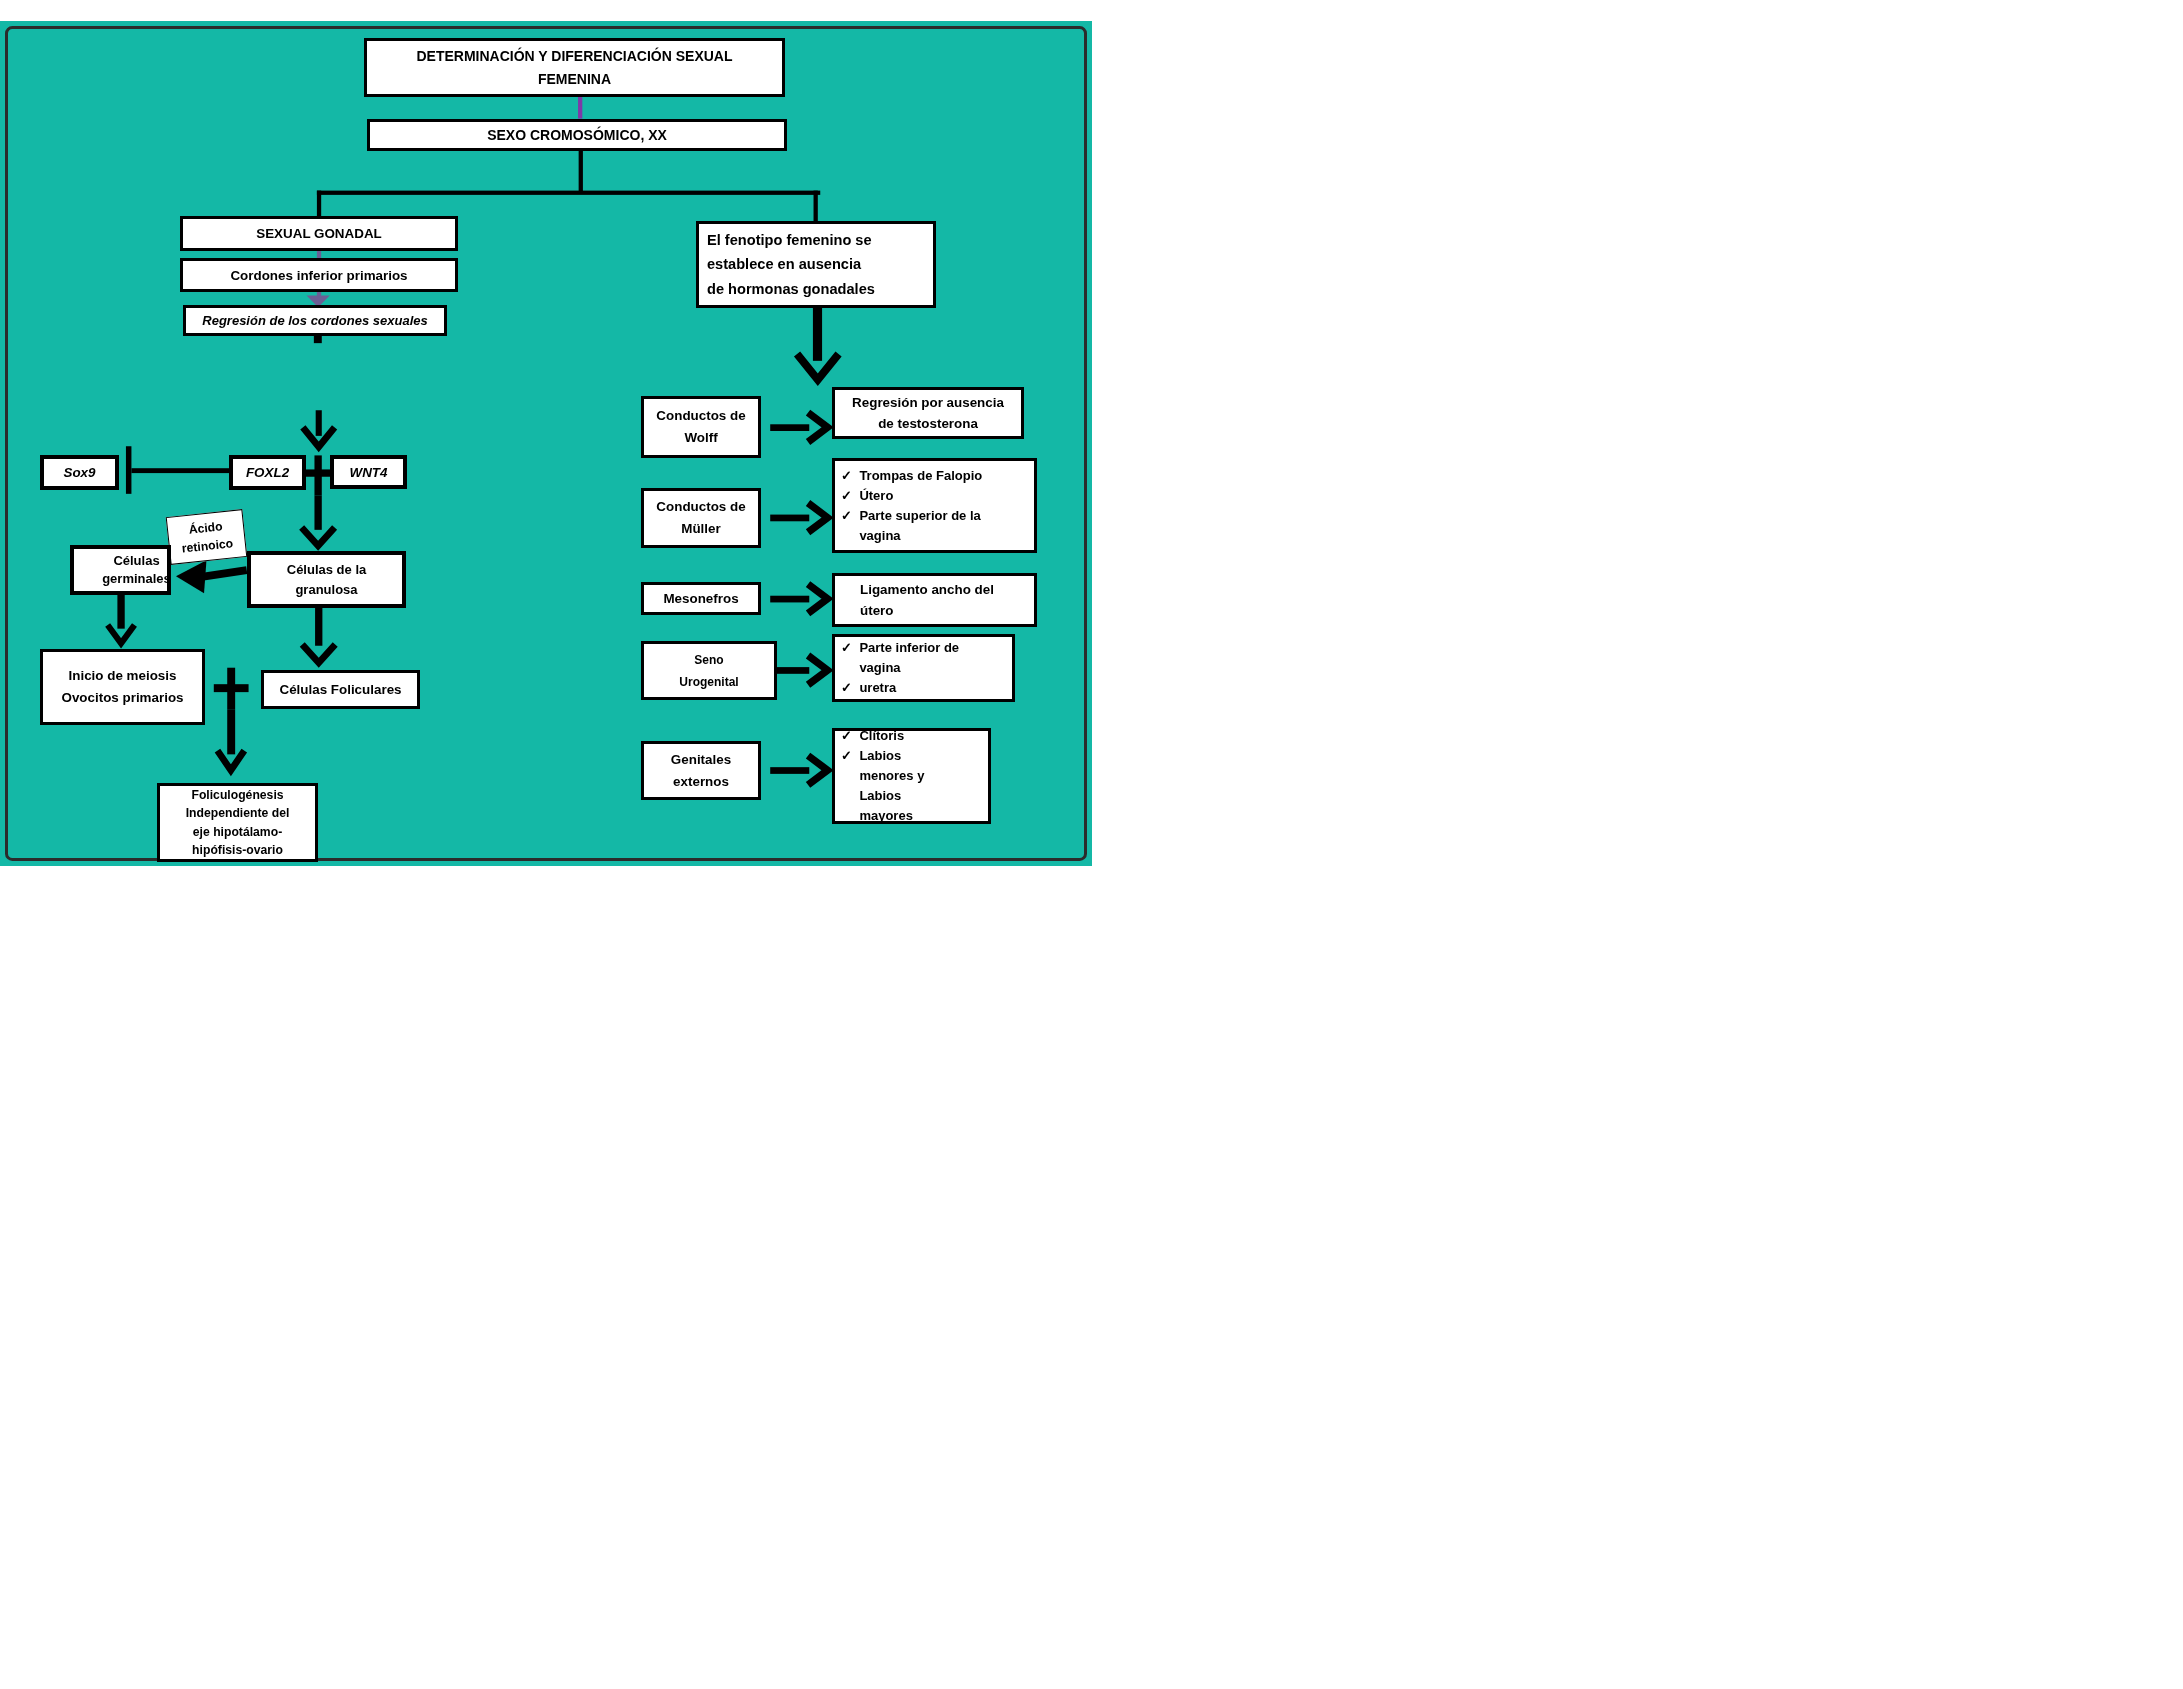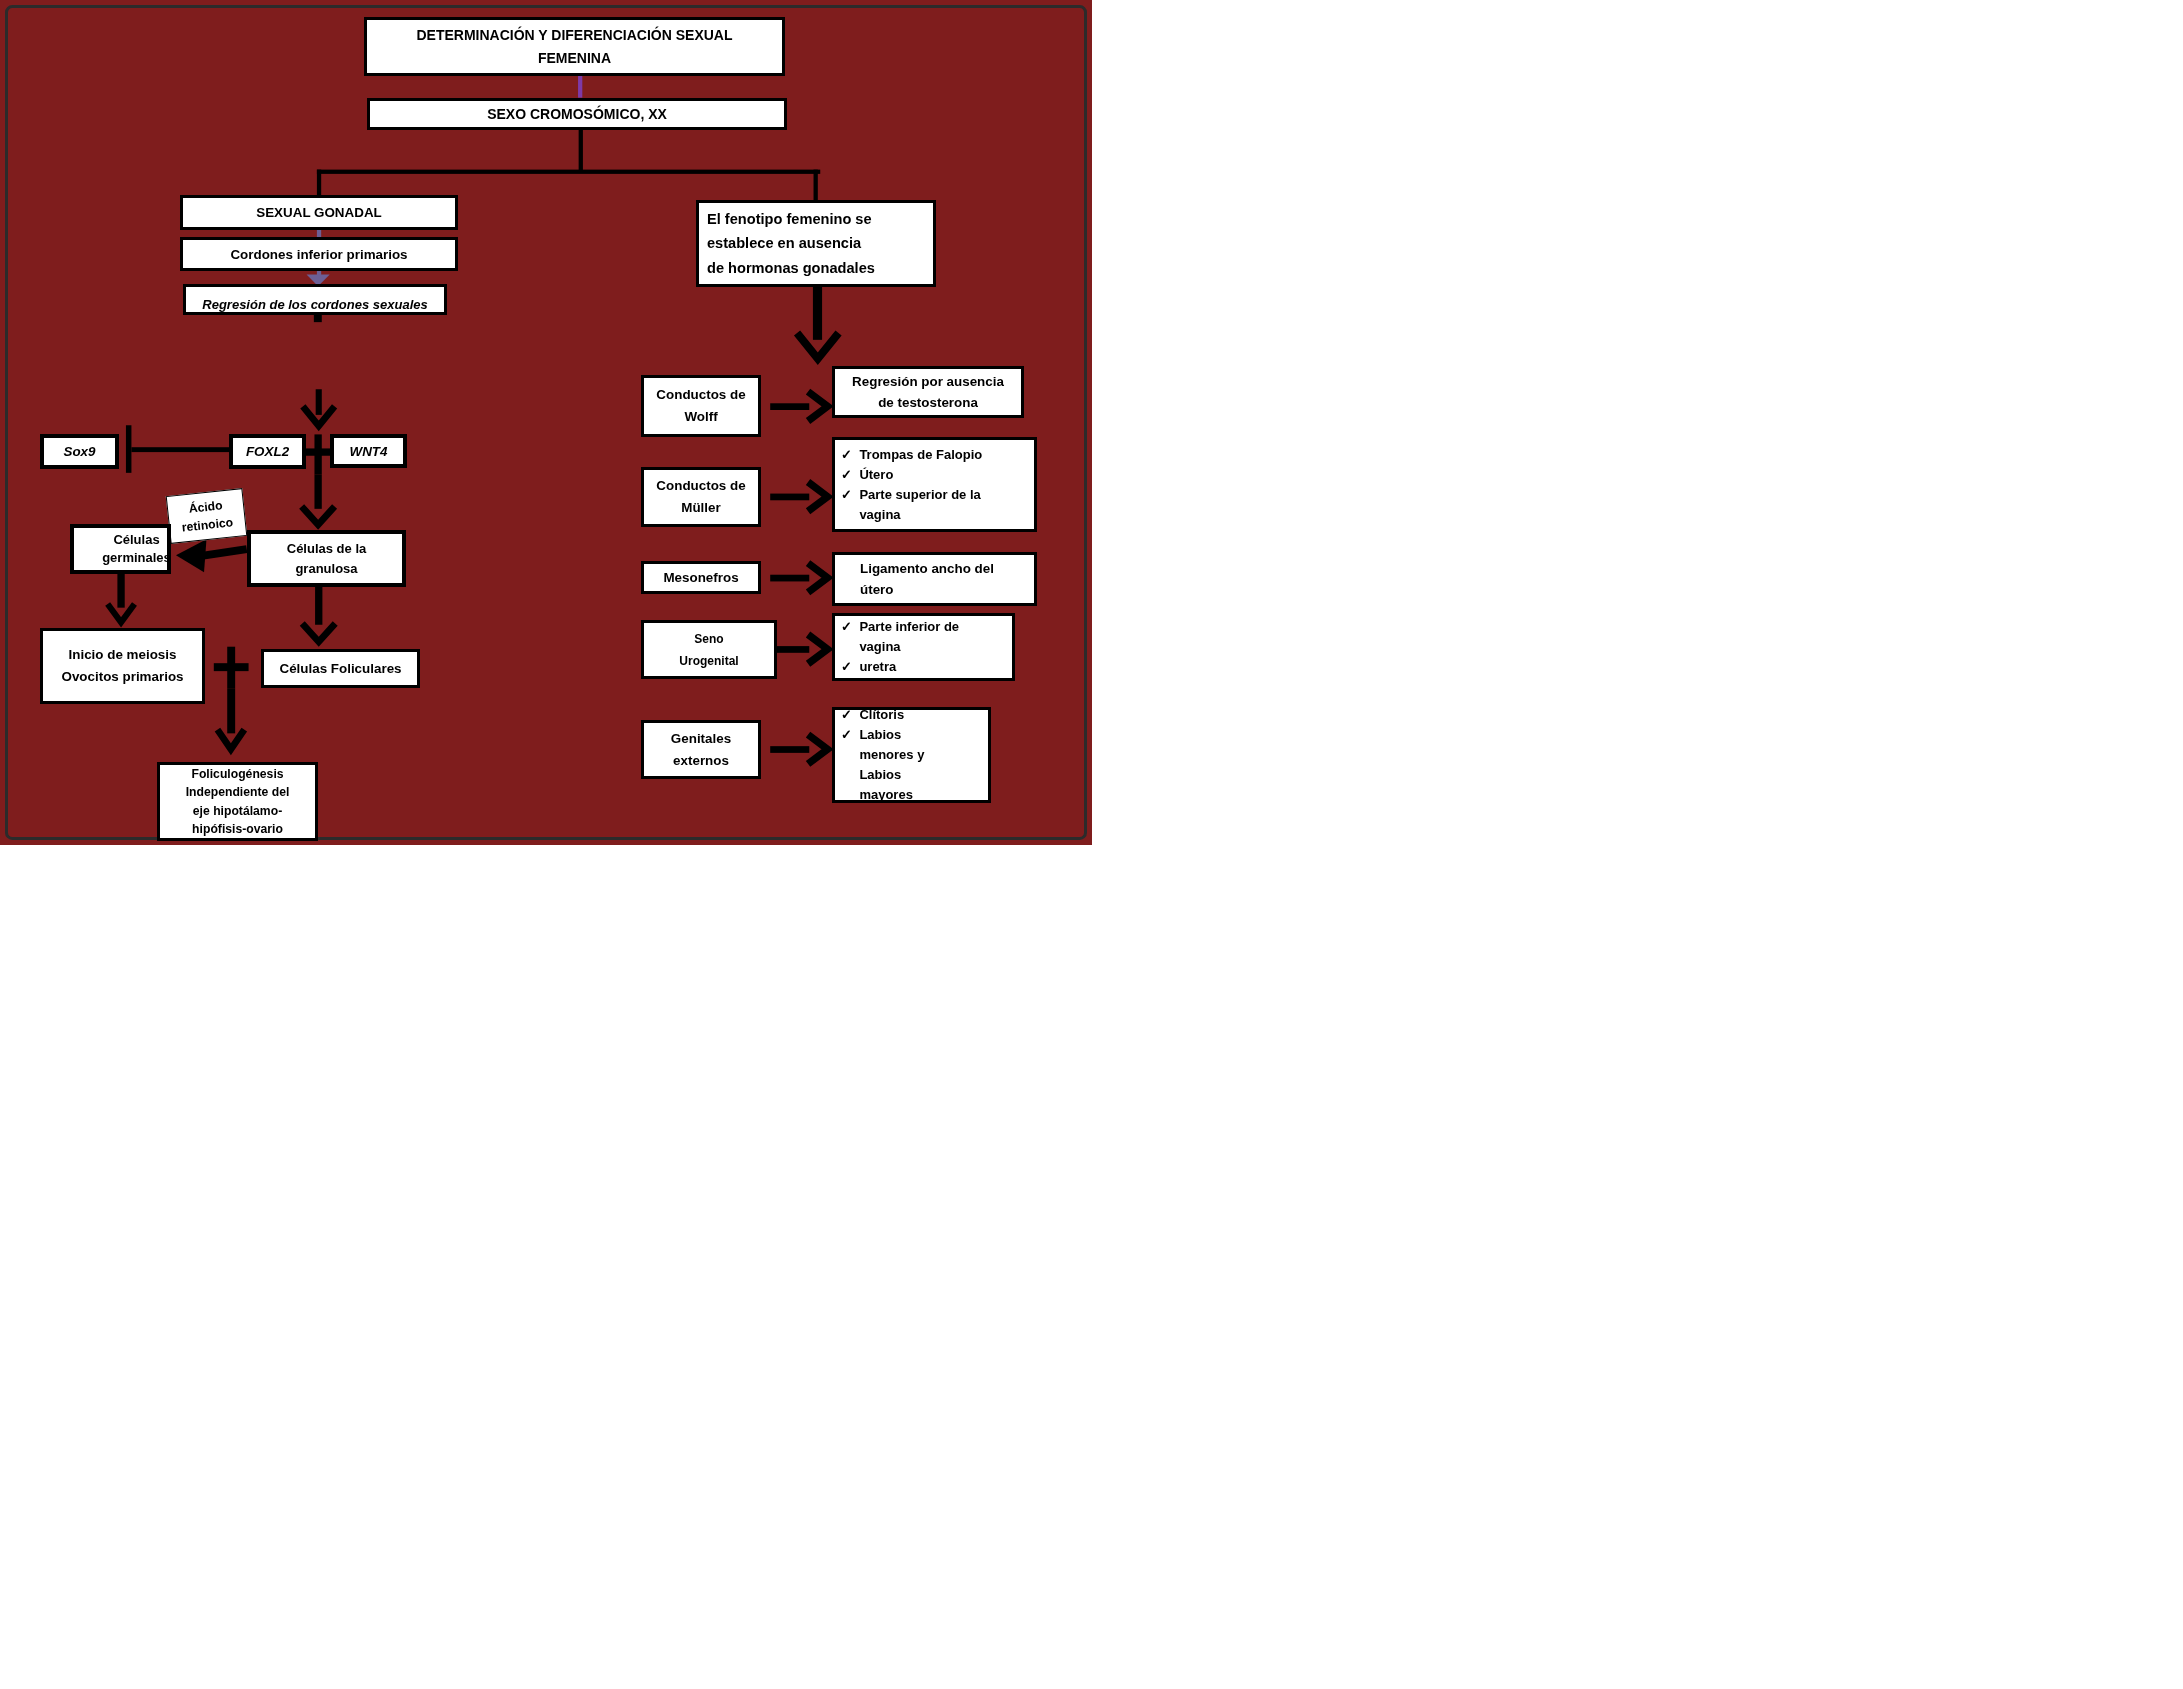--- a/index.html
+++ b/index.html
@@ -1,17 +1,17 @@
 <!DOCTYPE html>
 <html style="font-size:9.8px"><head>
 <meta charset="utf-8">
 <style>
   html,body{margin:0;padding:0;background:#ffffff;}
   body{font-family:"Liberation Sans", sans-serif;}
-  #canvas{position:relative;width:1092px;height:845px;background:#7f1d1d;overflow:hidden;}
+  #canvas{position:relative;width:1092px;height:845px;background:#14b8a6;overflow:hidden;margin-top:21px;}
   .frame{position:absolute;left:4.9px;top:4.9px;right:4.9px;bottom:4.9px;border:3.1px solid #2b2b2b;border-radius:7.3px;}
   #connectors{position:absolute;left:0;top:0;width:1092px;height:845px;}
   .box{position:absolute;background:#ffffff;border:3.7px solid #000;color:#000;
        font-weight:700;text-align:center;white-space:pre-line;
        display:flex;align-items:center;justify-content:center;box-sizing:border-box;}
   .italic{font-style:italic;}
   .left-align{justify-content:flex-start;text-align:left;}
   .thick{border-width:4.3px;}
   .thin{border-width:1.8px;}
   .title-inner{max-width:342px;}
@@ -92,21 +92,21 @@
   <div class="box" style="left:367px;top:98px;width:420px;height:32px;border-width:3.1px;font-size:14px;">
     <span>SEXO CROMOSÓMICO, XX</span>
   </div>
 
   <div class="box" style="left:180px;top:195px;width:278px;height:35px;font-size:13.4px;">
     <span>SEXUAL GONADAL</span>
   </div>
   <div class="box" style="left:180px;top:237px;width:278px;height:34px;font-size:13.4px;">
     <span>Cordones inferior primarios</span>
   </div>
-  <div class="box italic" style="left:183px;top:284px;width:264px;height:30.5px;font-size:13px;align-items:flex-end;">
+  <div class="box italic" style="left:183px;top:284px;width:264px;height:30.5px;font-size:13px;">
     <span>Regresión de los cordones sexuales</span>
   </div>
 
   <div class="box italic thick" style="left:40px;top:434px;width:79px;height:35px;font-size:13.4px;">
     <span>Sox9</span>
   </div>
   <div class="box italic thick" style="left:229px;top:434px;width:77px;height:35px;font-size:13.4px;">
     <span>FOXL2</span>
   </div>
   <div class="box italic thick" style="left:330px;top:434px;width:77px;height:34px;font-size:13.4px;">

